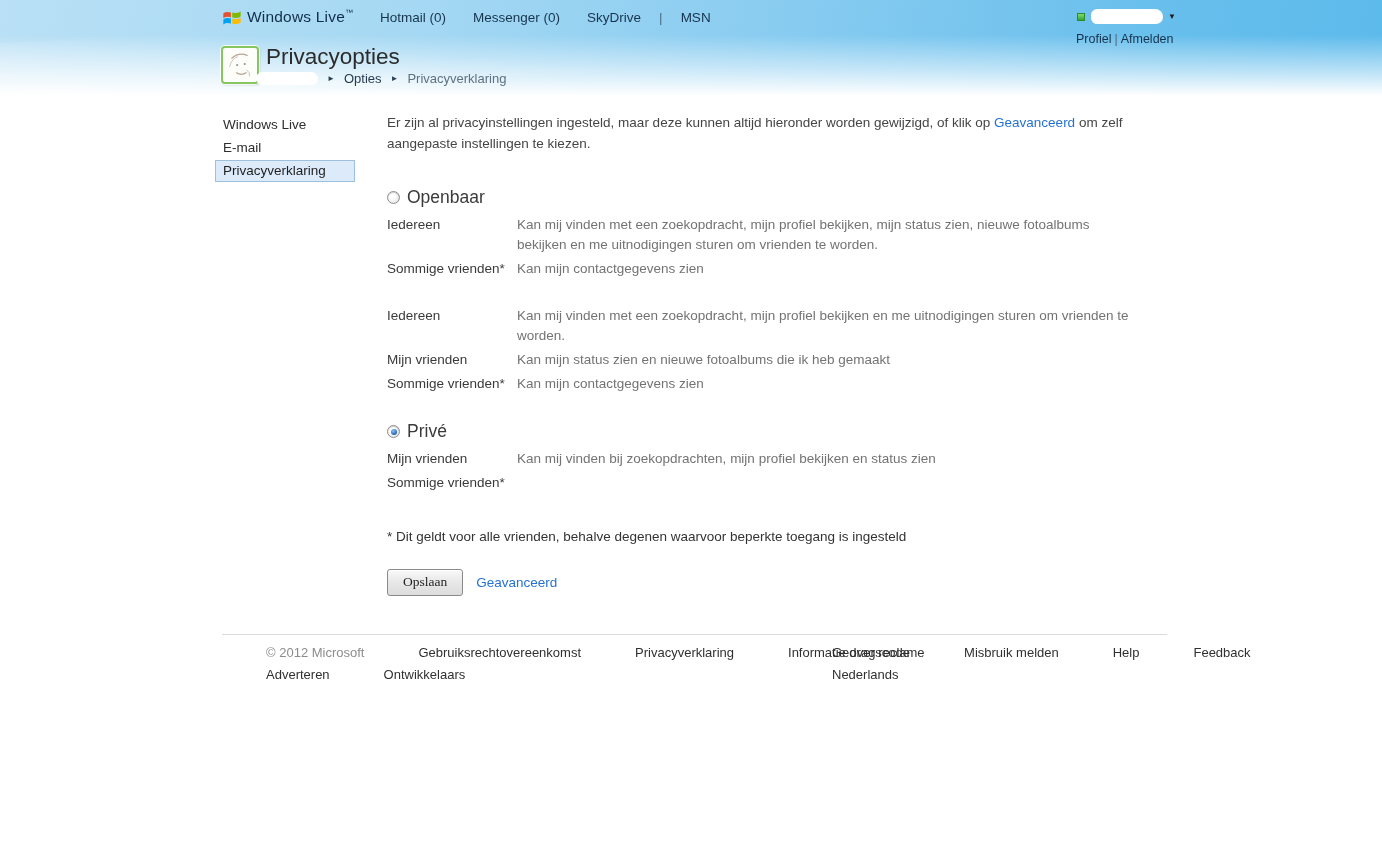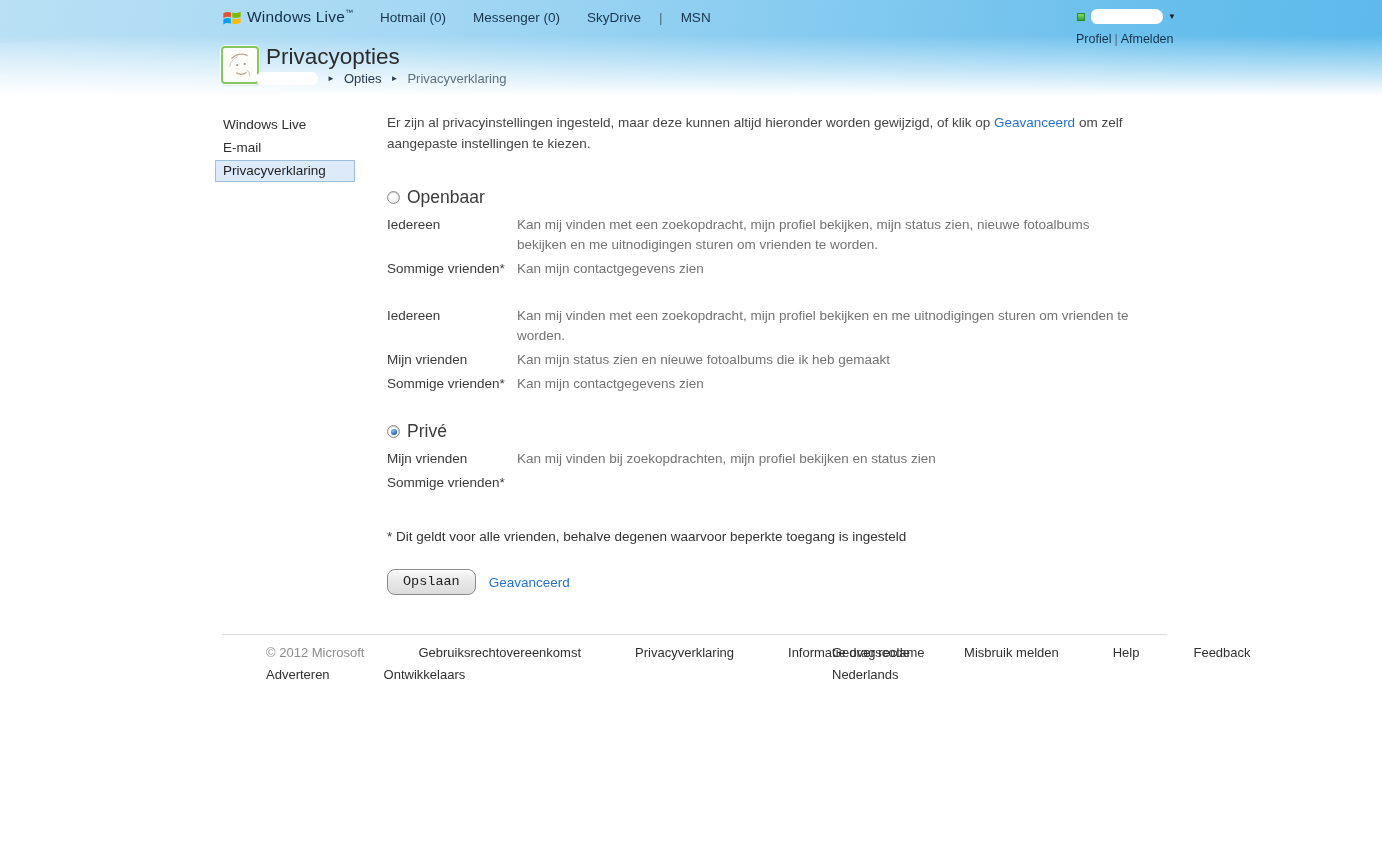--- a/index.html
+++ b/index.html
@@ -115,24 +115,24 @@
     background:radial-gradient(circle at 38% 32%, #7db4ec 10%, #1d5dad 75%);
   }
   .option-title { font-size:17.5px; color:#3a3a3a; }
   .option-row { display:flex; font-size:13.5px; line-height:20px; margin-bottom:4px; }
   .audience { width:130px; flex-shrink:0; color:#3a3a3a; }
   .description { color:#737373; width:622px; }
 
   .footnote { font-size:13.5px; color:#333; margin-top:36px; }
   .actions { margin-top:25px; display:flex; align-items:center; }
   .btn {
-    font-family:Liberation Mono, monospace;
+    font-family:Liberation Serif, serif;
     font-size:13.5px; color:#1f1f1f;
     padding:4px 15px 5px 15px;
-    border:1px solid #8a8a8a; border-radius:8px;
+    border:1px solid #8a8a8a; border-radius:3px;
     background:linear-gradient(#f9f9f9, #e9e9e9 45%, #dcdcdc);
     box-shadow:inset 0 1px 0 #ffffff;
     cursor:pointer;
   }
   .actions .blue-link { margin-left:13px; font-size:13.5px; }
 
   
   .footer-divider {
     position:absolute; top:634px; left:222px; width:945px;
     border-top:1px solid #dcdcdc;

